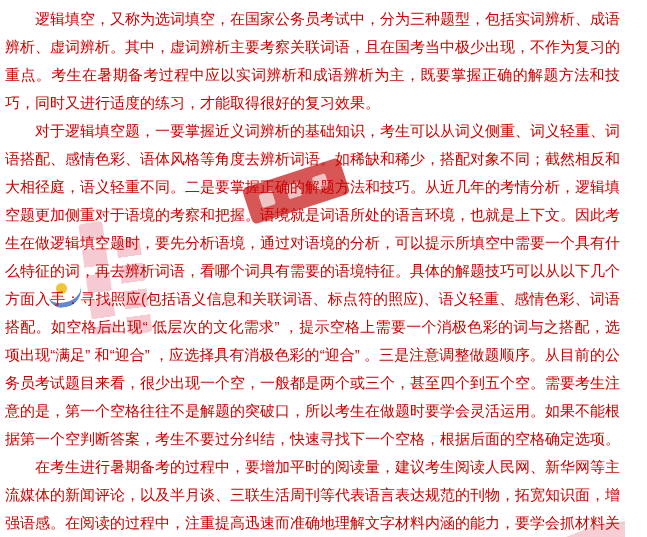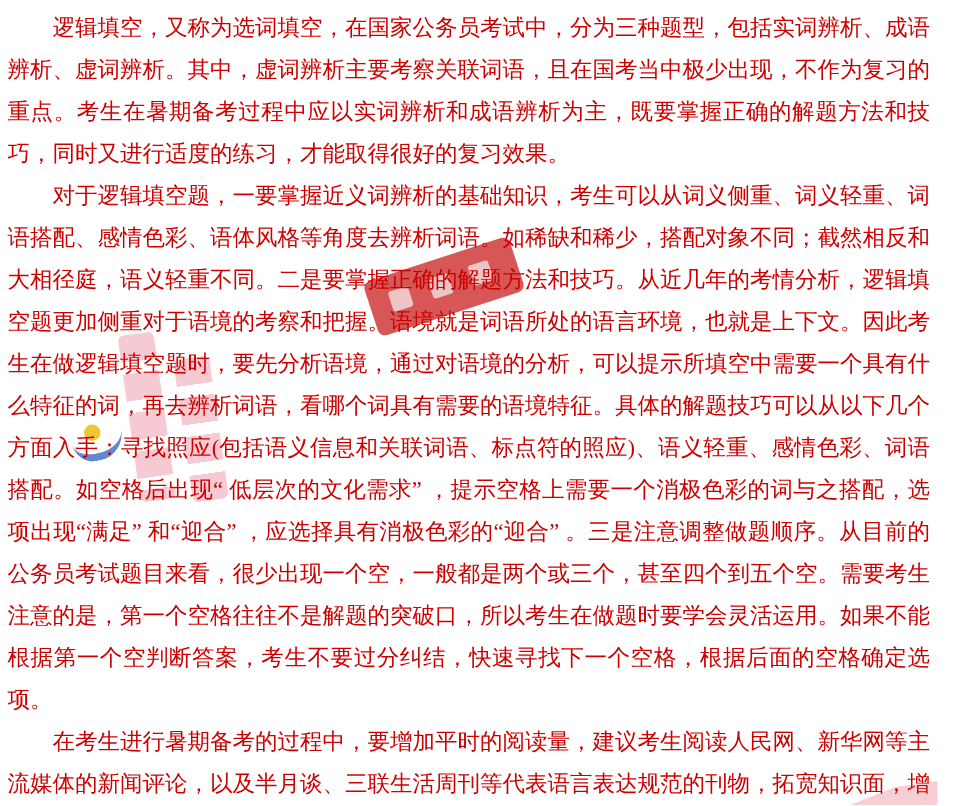--- a/index.html
+++ b/index.html
@@ -6,21 +6,21 @@
     margin: 0;
     padding: 0;
     background: #ffffff;
   }
   .page {
     position: relative;
     width: 625px;
     height: 537px;
     overflow: hidden;
     background: #ffffff;
-    font-family: Liberation Serif, serif;
+    font-family: Liberation Sans, sans-serif;
   }
   .doc-text {
     position: relative;
     z-index: 2;
     padding: 5px 5px 0 5px;
     color: #cc0000;
     font-size: 15px;
     line-height: 28px;
     text-align: justify;
   }

